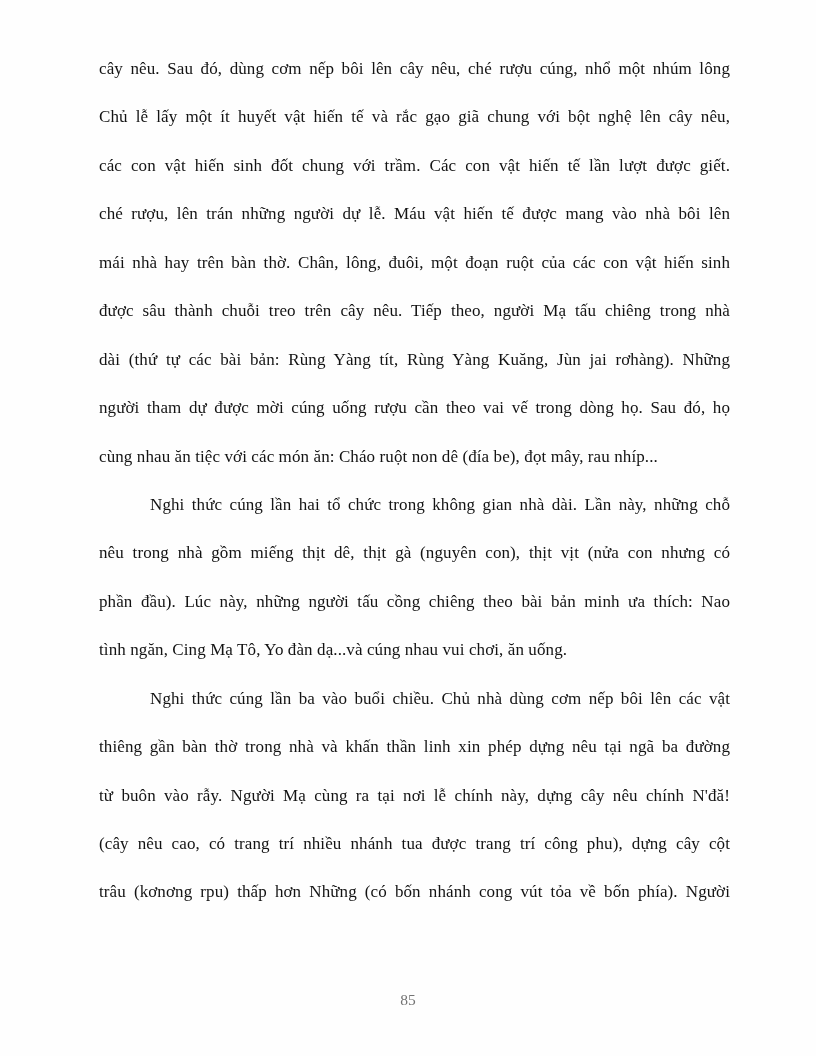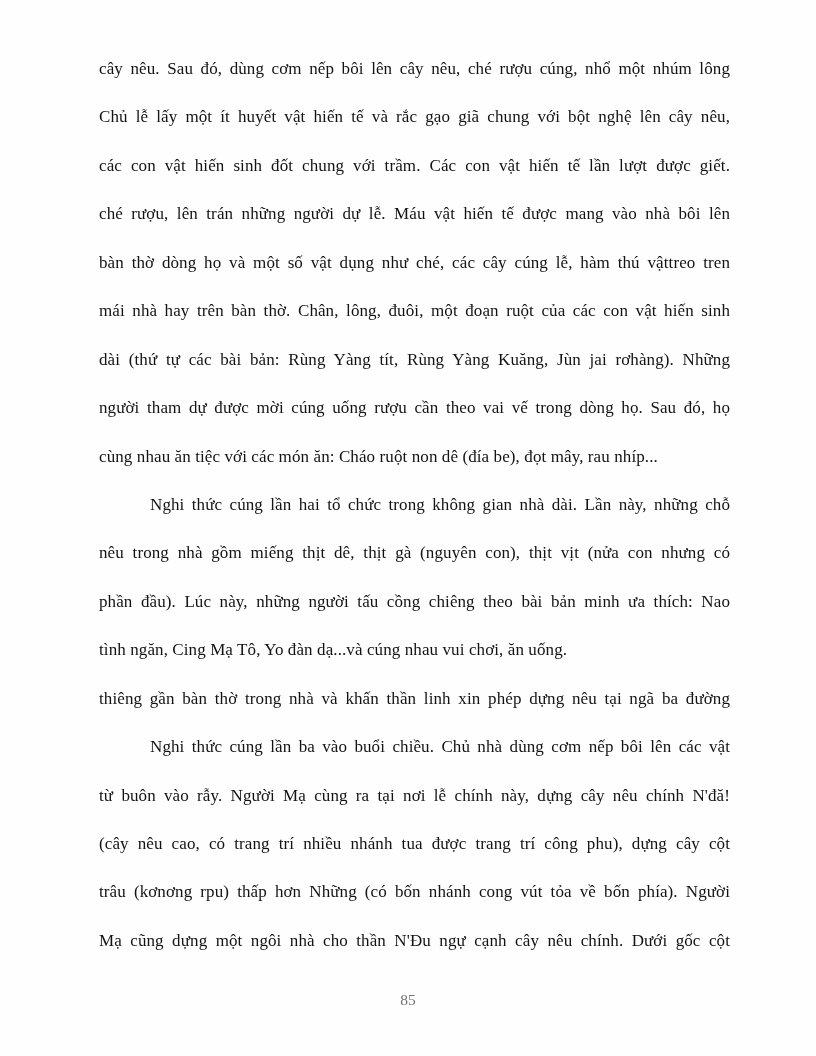--- a/index.html
+++ b/index.html
@@ -52,31 +52,30 @@
 </style>
 </head>
 <body>
 
 <div class="page">
   <div class="text-block">
     <p class="line">cây nêu. Sau đó, dùng cơm nếp bôi lên cây nêu, ché rượu cúng, nhổ một nhúm lông</p>
     <p class="line">Chủ lễ lấy một ít huyết vật hiến tế và rắc gạo giã chung với bột nghệ lên cây nêu,</p>
     <p class="line">các con vật hiến sinh đốt chung với trầm. Các con vật hiến tế lần lượt được giết.</p>
     <p class="line">ché rượu, lên trán những người dự lễ. Máu vật hiến tế được mang vào nhà bôi lên</p>
-    <p class="line">bàn thờ dòng họ và một số vật dụng như ché, các cây cúng lễ, hàm thú vậttreo tren</p>
     <p class="line">mái nhà hay trên bàn thờ. Chân, lông, đuôi, một đoạn ruột của các con vật hiến sinh</p>
+    <p class="line">được sâu thành chuỗi treo trên cây nêu. Tiếp theo, người Mạ tấu chiêng trong nhà</p>
     <p class="line">dài (thứ tự các bài bản: Rùng Yàng tít, Rùng Yàng Kuăng, Jùn jai rơhàng). Những</p>
     <p class="line">người tham dự được mời cúng uống rượu cần theo vai vế trong dòng họ. Sau đó, họ</p>
     <p class="line end">cùng nhau ăn tiệc với các món ăn: Cháo ruột non dê (đía be), đọt mây, rau nhíp...</p>
     <p class="line indent">Nghi thức cúng lần hai tổ chức trong không gian nhà dài. Lần này, những chỗ</p>
     <p class="line">nêu trong nhà gồm miếng thịt dê, thịt gà (nguyên con), thịt vịt (nửa con nhưng có</p>
     <p class="line">phần đầu). Lúc này, những người tấu cồng chiêng theo bài bản minh ưa thích: Nao</p>
     <p class="line end">tình ngăn, Cing Mạ Tô, Yo đàn dạ...và cúng nhau vui chơi, ăn uống.</p>
+    <p class="line indent">Nghi thức cúng lần ba vào buổi chiều. Chủ nhà dùng cơm nếp bôi lên các vật</p>
     <p class="line">thiêng gần bàn thờ trong nhà và khấn thần linh xin phép dựng nêu tại ngã ba đường</p>
-    <p class="line indent">Nghi thức cúng lần ba vào buổi chiều. Chủ nhà dùng cơm nếp bôi lên các vật</p>
     <p class="line">từ buôn vào rẫy. Người Mạ cùng ra tại nơi lễ chính này, dựng cây nêu chính N'đă!</p>
     <p class="line">(cây nêu cao, có trang trí nhiều nhánh tua được trang trí công phu), dựng cây cột</p>
     <p class="line">trâu (kơnơng rpu) thấp hơn Những (có bốn nhánh cong vút tỏa về bốn phía). Người</p>
-    <p class="line">Mạ cũng dựng một ngôi nhà cho thần N'Đu ngự cạnh cây nêu chính. Dưới gốc cột</p>
 
   </div>
   <div class="page-number">85</div>
 </div>
 
 </body></html>

